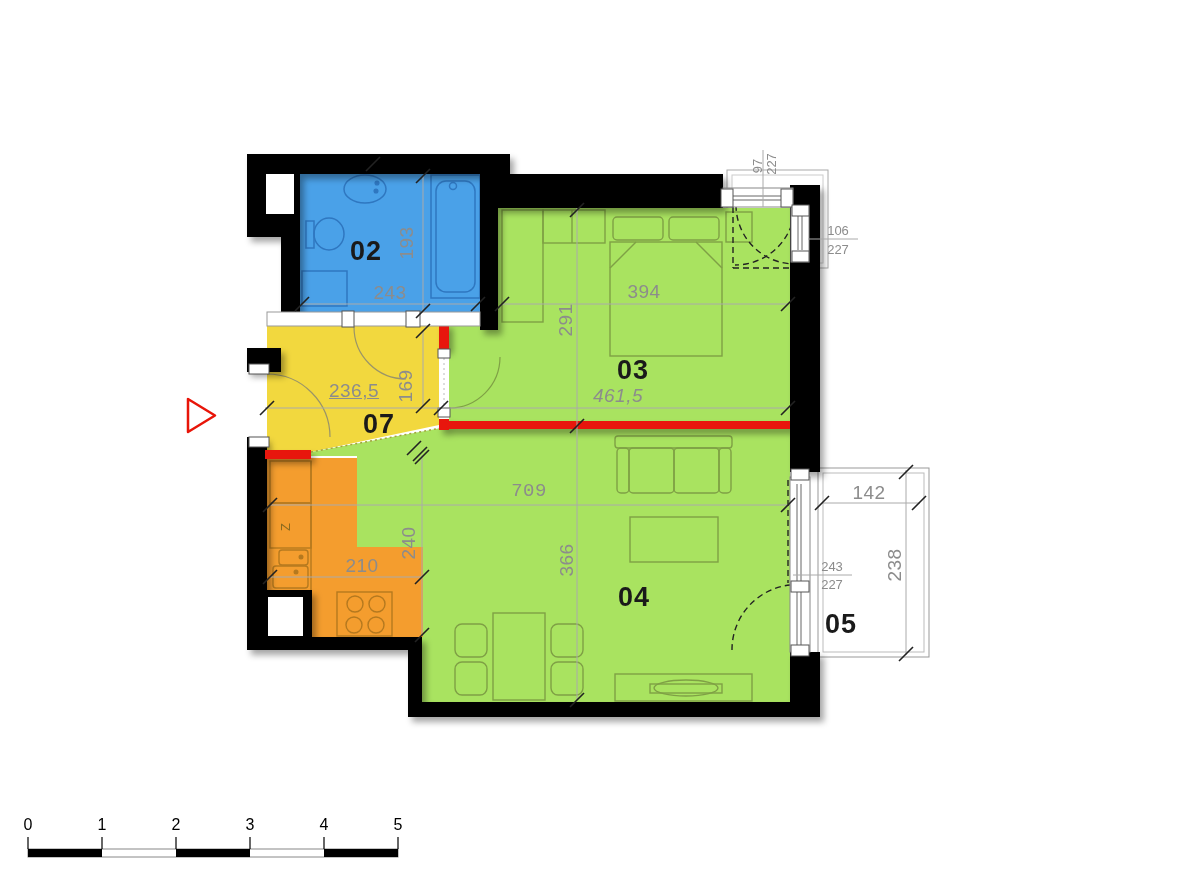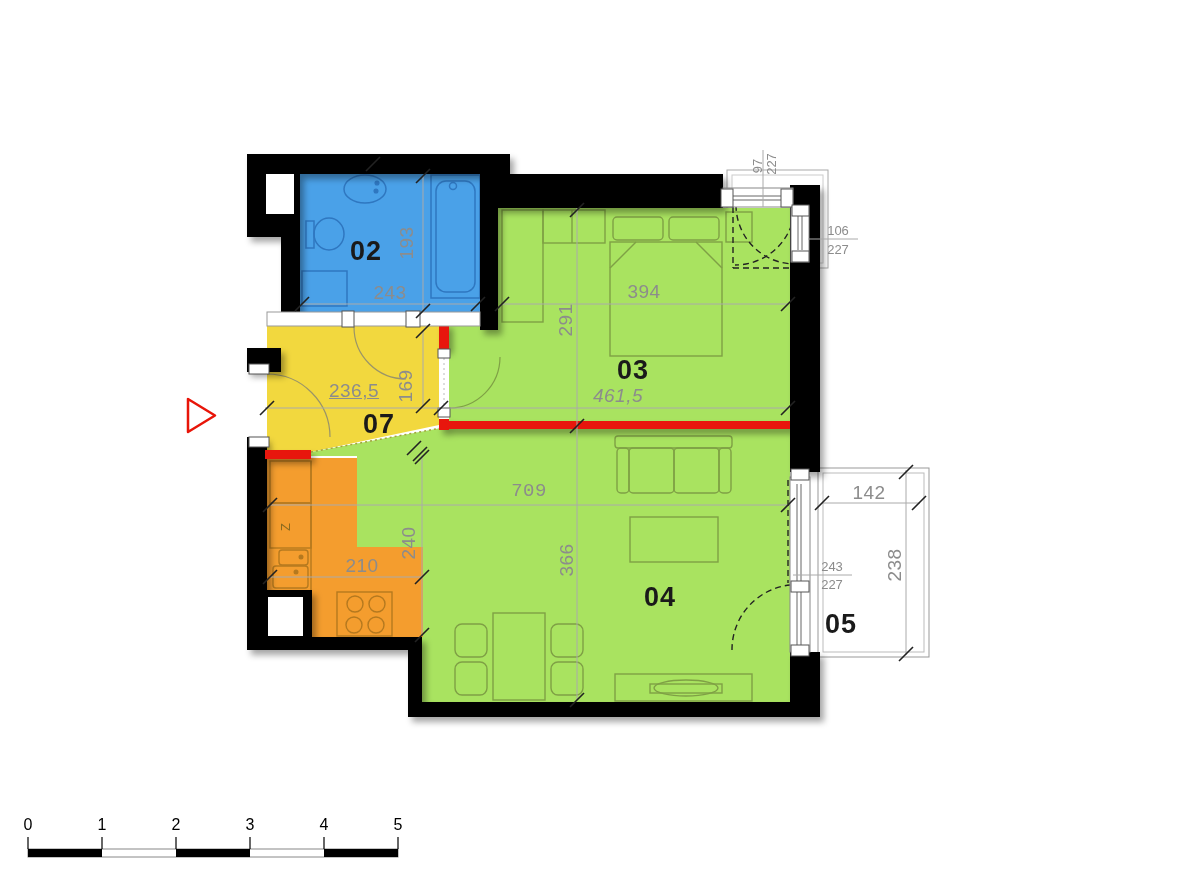--- a/index.html
+++ b/index.html
@@ -239,21 +239,21 @@
       <line x1="324" y1="837" x2="324" y2="849"></line>
       <line x1="398" y1="837" x2="398" y2="849"></line>
     </g>
   </g>
 </svg>
 
 <div>
   <div class="label room-label" style="left:379px; top:424px;">07</div>
   <div class="label room-label" style="left:366px; top:251px;">02</div>
   <div class="label room-label" style="left:633px; top:327px;margin-top:43px;">03</div>
-  <div class="label room-label" style="left:660px; top:597px;">04</div>
+  <div class="label room-label" style="left:634px; top:597px;">04</div>
   <div class="label room-label" style="left:841px; top:624px;">05</div>
 
   <div class="label dim" style="left:390px; top:293px;">243</div>
   <div class="label dim v" style="left:407px; top:243px;">193</div>
   <div class="label dim" style="left:644px; top:292px;text-align:center;">394</div>
   <div class="label dim v" style="left:566px; top:320px;">291</div>
   <div class="label dim" style="left:618px; top:396px;font-style:italic;">461,5</div>
   <div class="label dim" style="left:354px; top:391px;text-decoration:underline;">236,5</div>
   <div class="label dim v" style="left:406px; top:386px;">169</div>
   <div class="label dim" style="left:529px; top:491px;font-family:Liberation Mono, monospace;">709</div>

